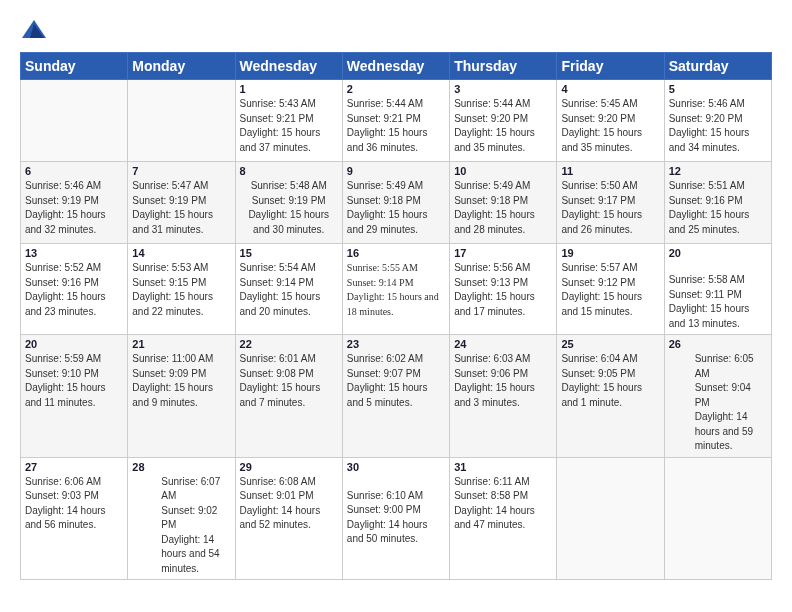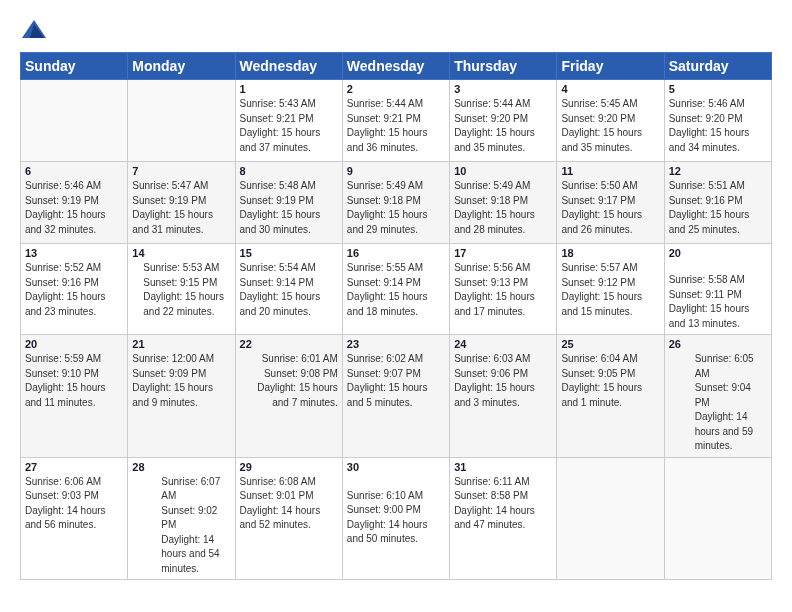--- a/index.html
+++ b/index.html
@@ -175,21 +175,21 @@
 Daylight: 15 hours and 32 minutes.</div>
           </td>
           <td>
             <div class="day-num">7</div>
             <div class="day-info" style="white-space: pre-line;">Sunrise: 5:47 AM
 Sunset: 9:19 PM
 Daylight: 15 hours and 31 minutes.</div>
           </td>
           <td>
             <div class="day-num">8</div>
-            <div class="day-info" style="white-space: pre-line;">Sunrise: 5:48 AM
+            <div class="day-info" style="white-space: pre-line; text-align: center;">Sunrise: 5:48 AM
 Sunset: 9:19 PM
 Daylight: 15 hours and 30 minutes.</div>
           </td>
           <td>
             <div class="day-num">9</div>
             <div class="day-info" style="white-space: pre-line;">Sunrise: 5:49 AM
 Sunset: 9:18 PM
 Daylight: 15 hours and 29 minutes.</div>
           </td>
           <td>
@@ -213,71 +213,71 @@
         </tr>
         <tr>
           <td>
             <div class="day-num">13</div>
             <div class="day-info" style="white-space: pre-line;">Sunrise: 5:52 AM
 Sunset: 9:16 PM
 Daylight: 15 hours and 23 minutes.</div>
           </td>
           <td>
             <div class="day-num">14</div>
-            <div class="day-info" style="white-space: pre-line; margin-left: 11px;">Sunrise: 5:53 AM
+            <div class="day-info" style="white-space: pre-line;">Sunrise: 5:53 AM
 Sunset: 9:15 PM
 Daylight: 15 hours and 22 minutes.</div>
           </td>
           <td>
             <div class="day-num">15</div>
             <div class="day-info" style="white-space: pre-line;">Sunrise: 5:54 AM
 Sunset: 9:14 PM
 Daylight: 15 hours and 20 minutes.</div>
           </td>
           <td>
             <div class="day-num">16</div>
-            <div class="day-info" style="white-space: pre-line;">Sunrise: 5:55 AM
+            <div class="day-info" style="white-space: pre-line; font-family: Liberation Serif, serif;">Sunrise: 5:55 AM
 Sunset: 9:14 PM
 Daylight: 15 hours and 18 minutes.</div>
           </td>
           <td>
             <div class="day-num">17</div>
             <div class="day-info" style="white-space: pre-line;">Sunrise: 5:56 AM
 Sunset: 9:13 PM
 Daylight: 15 hours and 17 minutes.</div>
           </td>
           <td>
-            <div class="day-num">18</div>
+            <div class="day-num">19</div>
             <div class="day-info" style="white-space: pre-line;">Sunrise: 5:57 AM
 Sunset: 9:12 PM
 Daylight: 15 hours and 15 minutes.</div>
           </td>
           <td>
             <div class="day-num">20</div>
             <div class="day-info" style="white-space: pre-line; margin-top: 14px;">Sunrise: 5:58 AM
 Sunset: 9:11 PM
 Daylight: 15 hours and 13 minutes.</div>
           </td>
         </tr>
         <tr>
           <td>
             <div class="day-num">20</div>
             <div class="day-info" style="white-space: pre-line;">Sunrise: 5:59 AM
 Sunset: 9:10 PM
 Daylight: 15 hours and 11 minutes.</div>
           </td>
           <td>
             <div class="day-num">21</div>
-            <div class="day-info" style="white-space: pre-line;">Sunrise: 12:00 AM
+            <div class="day-info" style="white-space: pre-line;">Sunrise: 11:00 AM
 Sunset: 9:09 PM
 Daylight: 15 hours and 9 minutes.</div>
           </td>
           <td>
             <div class="day-num">22</div>
-            <div class="day-info" style="white-space: pre-line; text-align: right;">Sunrise: 6:01 AM
+            <div class="day-info" style="white-space: pre-line;">Sunrise: 6:01 AM
 Sunset: 9:08 PM
 Daylight: 15 hours and 7 minutes.</div>
           </td>
           <td>
             <div class="day-num">23</div>
             <div class="day-info" style="white-space: pre-line;">Sunrise: 6:02 AM
 Sunset: 9:07 PM
 Daylight: 15 hours and 5 minutes.</div>
           </td>
           <td>

